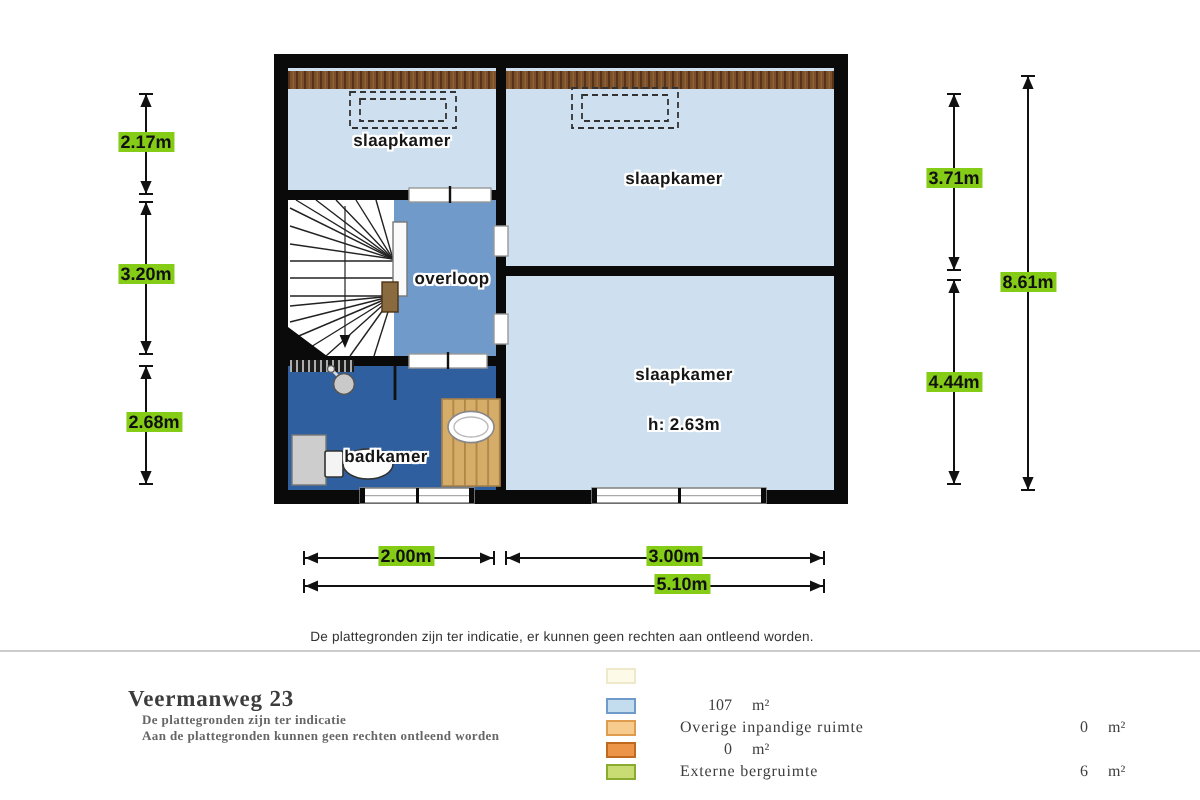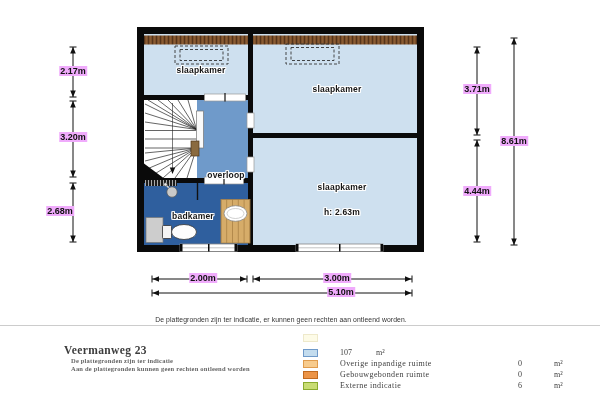--- a/index.html
+++ b/index.html
@@ -6,40 +6,40 @@
   .stage{position:relative;width:600px;height:400px;background:#fff;overflow:hidden;
          font-family:"Liberation Sans",sans-serif;}
   svg{position:absolute;left:0;top:0;}
   .overlay{position:absolute;left:0;top:0;width:600px;height:400px;}
 
   .rlabel{position:absolute;transform:translate(-50%,-50%);font-size:8.5px;font-weight:bold;
     color:#161616;white-space:nowrap;letter-spacing:.2px;
     text-shadow:-1px 0 0 #fff,1px 0 0 #fff,0 -1px 0 #fff,0 1px 0 #fff,
                 -1px -1px 0 #fff,1px 1px 0 #fff,1px -1px 0 #fff,-1px 1px 0 #fff;}
   .dim{position:absolute;transform:translate(-50%,-50%);font-size:9px;font-weight:bold;
-    color:#111;background:#f0abfc;padding:0 1px;white-space:nowrap;}
+    color:#111;background:#84cc16;padding:0 1px;white-space:nowrap;}
   .disclaimer{position:absolute;left:281px;top:319px;transform:translate(-50%,-50%);
     font-size:6.8px;color:#333;letter-spacing:.1px;white-space:nowrap;}
 
   .divider{position:absolute;left:0;top:325px;width:600px;height:1px;background:#ccc;}
 
   .footer{position:absolute;left:64px;top:344px;}
   .footer-title{font-family:"Liberation Serif",serif;font-size:11.5px;font-weight:bold;
     color:#3c3c3c;letter-spacing:.4px;}
   .footer-sub{font-family:"Liberation Serif",serif;font-size:6.5px;font-weight:bold;
     color:#666;margin-left:7px;margin-top:1px;letter-spacing:.2px;white-space:nowrap;}
 
   .legend{position:absolute;left:303px;top:334px;width:265px;}
   .legend-row{display:flex;align-items:center;height:8px;margin-bottom:3px;}
   .legend-row:first-child{margin-bottom:7px;}
   .legend-swatch{width:15px;height:8px;border:1px solid #999;box-sizing:border-box;
     margin-right:22px;flex:none;}
   .legend-label{flex:1;font-family:"Liberation Serif",serif;font-size:8px;color:#3e3e3e;
     letter-spacing:.4px;white-space:nowrap;line-height:8px;}
-  .legend-value{width:26px;text-align:left;font-family:"Liberation Serif",serif;
+  .legend-value{width:26px;text-align:right;font-family:"Liberation Serif",serif;
     font-size:8px;color:#3e3e3e;line-height:8px;flex:none;}
   .legend-unit{width:24px;box-sizing:border-box;padding-left:10px;text-align:left;
     font-family:"Liberation Serif",serif;font-size:8px;color:#3e3e3e;line-height:8px;flex:none;}
 </style>
 </head>
 <body>
 
 <div class="stage">
 
   <svg width="600" height="400" viewBox="0 0 600 400">
@@ -234,28 +234,28 @@
             <polygon points="411.4,293 405,290.2 405,295.8"></polygon>
         </g>
       </g>
     </g>
   </svg>
 
   <div class="overlay">
 
     <div class="rlabel" style="left:201px;top:70px;">slaapkamer</div>
     <div class="rlabel" style="left:337px;top:89px;">slaapkamer</div>
-    <div class="rlabel" style="left:226px;top:139px;margin-top:36px;">overloop</div>
+    <div class="rlabel" style="left:226px;top:139px;">overloop</div>
     <div class="rlabel" style="left:342px;top:187px;">slaapkamer</div>
     <div class="rlabel" style="left:342px;top:212px;">h: 2.63m</div>
-    <div class="rlabel" style="left:193px;top:216px;">badkamer</div>
+    <div class="rlabel" style="left:193px;top:228px;">badkamer</div>
 
     <div class="dim" style="left:73px;top:71px;">2.17m</div>
     <div class="dim" style="left:73px;top:137px;">3.20m</div>
-    <div class="dim" style="left:60px;top:211px;">2.68m</div>
+    <div class="dim" style="left:77px;top:211px;">2.68m</div>
     <div class="dim" style="left:477px;top:89px;text-align:center;">3.71m</div>
     <div class="dim" style="left:477px;top:191px;">4.44m</div>
     <div class="dim" style="left:514px;top:141px;">8.61m</div>
     <div class="dim" style="left:203px;top:278px;">2.00m</div>
     <div class="dim" style="left:337px;top:278px;">3.00m</div>
     <div class="dim" style="left:341px;top:292px;">5.10m</div>
 
     <div class="disclaimer">De plattegronden zijn ter indicatie, er kunnen geen rechten aan ontleend worden.</div>
 
     <div class="divider"></div>
@@ -279,25 +279,24 @@
         <span class="legend-unit">m²</span>
       </div>
       <div class="legend-row">
         <span class="legend-swatch" style="background-color: rgb(247, 203, 141); border-color: rgb(224, 156, 78);"></span>
         <span class="legend-label">Overige inpandige ruimte</span>
         <span class="legend-value">0</span>
         <span class="legend-unit">m²</span>
       </div>
       <div class="legend-row">
         <span class="legend-swatch" style="background-color: rgb(236, 148, 71); border-color: rgb(192, 106, 32);"></span>
-        <span class="legend-label">Gebouwgebonden ruimte</span>
         <span class="legend-value">0</span>
         <span class="legend-unit">m²</span>
       </div>
       <div class="legend-row">
         <span class="legend-swatch" style="background-color: rgb(200, 220, 115); border-color: rgb(138, 171, 46);"></span>
-        <span class="legend-label">Externe indicatie</span>
+        <span class="legend-label">Externe bergruimte</span>
         <span class="legend-value">6</span>
         <span class="legend-unit">m²</span>
       </div>
     </div>
   </div>
 </div>
 
 </body></html>

